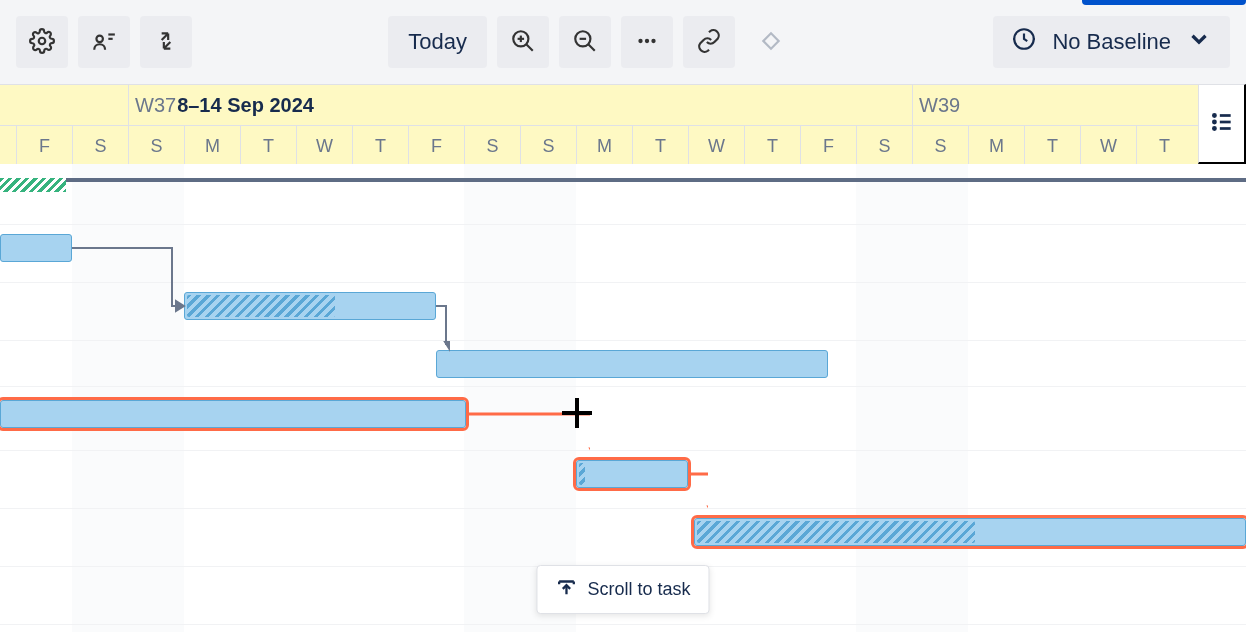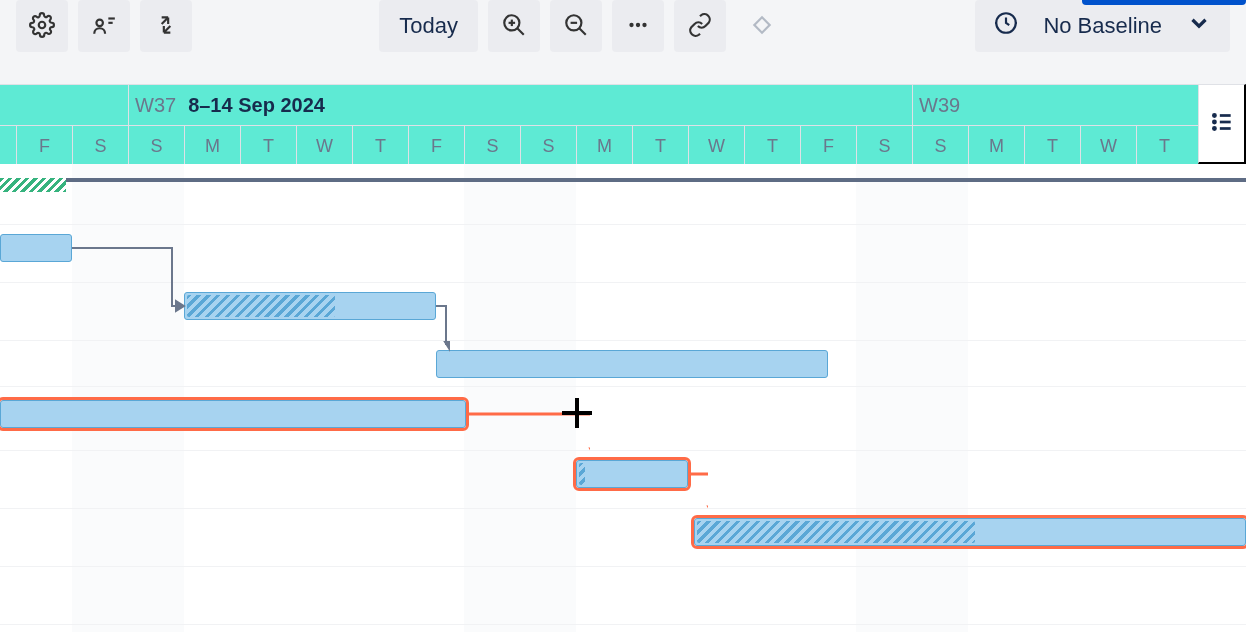--- a/index.html
+++ b/index.html
@@ -1,32 +1,32 @@
 <!DOCTYPE html>
 <html><head>
 <meta charset="utf-8">
 <style>
   * { box-sizing: border-box; margin: 0; padding: 0; }
   html, body { width: 1246px; height: 632px; font-family: -apple-system, BlinkMacSystemFont, "Segoe UI", sans-serif; background: #fff; overflow: hidden; }
   
   
-  .toolbar { position: absolute; top: 0; left: 0; right: 0; height: 84px; background: #f4f5f7; display: flex; align-items: flex-start; padding: 0 16px; gap: 10px; }
+  .toolbar { position: absolute; top: 0; left: 0; right: 0; height: 84px; background: #f4f5f7; display: flex; align-items: center; padding: 0 16px; gap: 10px; }
   .btn { height: 52px; min-width: 52px; background: #ebecf0; border: none; border-radius: 4px; display: flex; align-items: center; justify-content: center; cursor: pointer; color: #333; }
   .btn svg { width: 26px; height: 26px; }
   .btn-today { padding: 0 20px; font-size: 22px; font-weight: 500; color: #172b4d; }
-  .btn-baseline { padding: 0 18px; font-size: 22px; font-weight: 500; color: #172b4d; gap: 24px; }
+  .btn-baseline { padding: 0 18px; font-size: 22px; font-weight: 500; color: #172b4d; gap: 15px; }
   .spacer { flex: 1; }
   .btn-transparent { background: transparent; }
   .top-accent { position: absolute; top: 0; right: 0; width: 164px; height: 5px; background: #0052cc; border-radius: 0 0 4px 4px; }
   
   
-  .timeline-header { position: absolute; top: 84px; left: 0; right: 48px; height: 80px; background: #5eead4; border-top: 1px solid #dfe1e6; }
+  .timeline-header { position: absolute; top: 84px; left: 0; right: 48px; height: 80px; background: #fef9c3; border-top: 1px solid #dfe1e6; }
   .week-row { height: 40px; display: flex; position: relative; }
   .week-cell { position: absolute; top: 0; height: 40px; display: flex; align-items: center; padding-left: 6px; font-size: 20px; color: #6b778c; border-left: 1px solid #dfe1e6; }
-  .week-cell b { color: #172b4d; font-weight: 600; margin-left: 12px; }
+  .week-cell b { color: #172b4d; font-weight: 600; margin-left: 1px; }
   .day-row { height: 40px; position: relative; border-top: 1px solid #dfe1e6; border-bottom: 1px solid #dfe1e6; }
   .day-cell { position: absolute; top: 0; width: 56px; height: 40px; display: flex; align-items: center; justify-content: center; font-size: 18px; color: #6b778c; border-left: 1px solid #dfe1e6; }
   
   
   .list-btn { position: absolute; top: 84px; right: 0; width: 48px; height: 80px; background: #fff; border-left: 1px solid #dfe1e6; border-top: 1px solid #dfe1e6; display: flex; align-items: center; justify-content: center; cursor: pointer; }
   
   
   .gantt { position: absolute; top: 164px; left: 0; right: 0; bottom: 0; background: #fff; }
   .weekend { position: absolute; top: 0; bottom: 0; background: #fafbfc; }
   
@@ -235,13 +235,23 @@
     </svg>
     <svg class="dep sel" style="left: 462px; top: 246px; width: 128px; height: 78px;">
       <path d="M 4 4 L 134 4 L 134 47"></path>
       <path d="M 134 47 l -5 -8 l 10 0 z" class="arrow"></path>
     </svg>
     <svg class="dep sel" style="left: 684px; top: 306px; width: 24px; height: 76px;">
       <path d="M 4 4 L 30 4 L 30 45"></path>
       <path d="M 30 45 l -5 -8 l 10 0 z" class="arrow"></path>
     </svg>
     <div class="crosshair" style="left: 562px; top: 234px;"></div>
+    <button class="scroll-task">
+    <span>
+      <svg width="22" height="22" viewBox="0 0 24 24" fill="none" stroke="#172b4d" stroke-width="2.5">
+          <path d="M4 6h16M4 6v3M20 6v3"></path>
+          <line x1="12" y1="20" x2="12" y2="10"></line>
+          <polyline points="8 14 12 10 16 14"></polyline>
+        </svg>
+    </span>
+    <span>Scroll to task</span>
+  </button>
 </div>
 
 </body></html>

